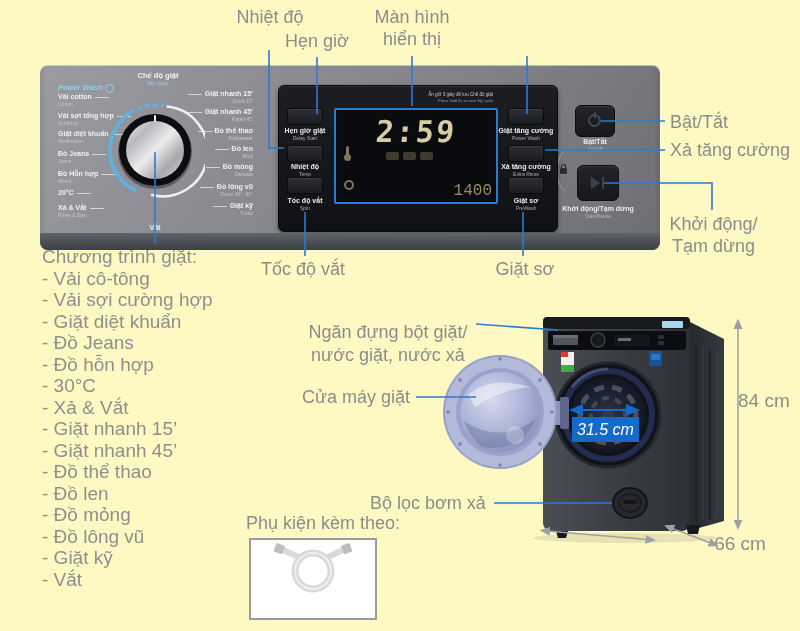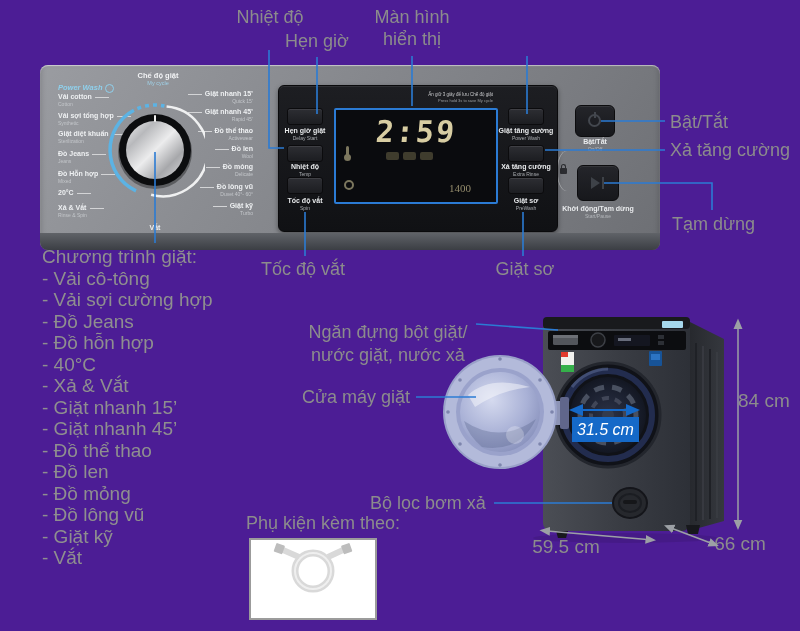--- a/index.html
+++ b/index.html
@@ -1,16 +1,16 @@
 <!DOCTYPE html>
 <html><head>
 <meta charset="utf-8">
 <style>
   html,body{margin:0;padding:0;background:#fff;}
-  .canvas{position:relative;width:800px;height:631px;background:#4c1d95;overflow:hidden;
+  .canvas{position:relative;width:800px;height:631px;background:#fef9c3;overflow:hidden;
           font-family:"Liberation Sans",sans-serif;}
   
   .co{position:absolute;color:#8c8c8c;font-size:18px;line-height:22px;}
   .co.c{text-align:center;}
   .co.r{text-align:left;}
   
   .panel{position:absolute;left:40px;top:65px;width:620px;height:185px;border-radius:8px;
          background:linear-gradient(125deg,#9a9ca1 0%,#8a8c91 35%,#797b80 75%,#6d6f74 100%);
          box-shadow:inset 0 1px 1px rgba(255,255,255,.55),inset 0 -3px 6px rgba(0,0,0,.25);}
   .panel-bottom{position:absolute;left:0;right:0;bottom:0;height:17px;border-radius:0 0 8px 8px;
@@ -49,21 +49,21 @@
   .disp{position:absolute;left:55px;top:22px;width:164px;height:96px;background:#0a0b0e;
         border:2px solid #2b7bd4;border-radius:2px;box-sizing:border-box;}
   .time{position:absolute;left:0;right:0;top:4px;text-align:center;color:#d8cda2;
         font-family:"DejaVu Sans Mono",monospace;font-weight:bold;font-size:30px;
         letter-spacing:2px;transform:skewX(-5deg);}
   .segs{position:absolute;left:50px;top:42px;display:flex;gap:4px;}
   .segs i{width:13px;height:8px;background:#3f3c2d;border-radius:2px;}
   .thermo{position:absolute;left:10px;top:36px;width:3px;height:10px;background:#7c775e;border-radius:2px;}
   .thermo::after{content:"";position:absolute;left:-2px;top:8px;width:7px;height:7px;background:#7c775e;border-radius:50%;}
   .spinicon{position:absolute;left:8px;top:70px;width:10px;height:10px;border:2px solid #7c775e;border-radius:50%;box-sizing:border-box;}
-  .spd{position:absolute;right:25px;top:72px;color:#948c6c;font-size:11px;font-family:Liberation Serif, serif;}
+  .spd{position:absolute;right:4px;top:72px;color:#948c6c;font-size:16px;font-family:Liberation Mono, monospace;}
   .hint{position:absolute;left:148px;top:6px;width:66px;text-align:right;color:#c9cacc;
         font-size:4.5px;line-height:5.5px;}
   .hint .en{color:#9b9da0;font-size:4px;}
   
   .sq{position:absolute;border-radius:6px;border:1px solid #0c0c0e;
       background:linear-gradient(#24252a,#17181c);box-shadow:inset 0 1px 0 rgba(255,255,255,.08);box-sizing:border-box;}
   .sqlab{position:absolute;text-align:center;color:#e9ebed;font-size:7px;font-weight:bold;line-height:8px;}
   .sqlab .en{color:#b4b7bb;font-size:5px;font-weight:normal;line-height:6px;}
   .ic-power{position:absolute;left:50%;top:50%;width:13px;height:13px;margin:-7px 0 0 -7px;
       border:2px solid #43474e;border-radius:50%;box-sizing:border-box;}
@@ -93,20 +93,21 @@
   <div class="co c" style="left:210px;top:6px;width:120px">Nhiệt độ</div>
   <div class="co c" style="left:257px;top:30px;width:120px">Hẹn giờ</div>
   <div class="co c" style="left:352px;top:6px;width:120px">
     <div>Màn hình</div>
     <div>hiển thị</div>
   </div>
 
   <div class="co" style="left:670px;top:111px">Bật/Tắt</div>
   <div class="co" style="left:670px;top:139px">Xả tăng cường</div>
   <div class="co c" style="left:651px;top:213px;width:125px">
+    <div>Khởi động/</div>
     <div>Tạm dừng</div>
   </div>
 
   <div class="co c" style="left:255px;top:258px;width:96px">Tốc độ vắt</div>
   <div class="co c" style="left:487px;top:258px;width:76px">Giặt sơ</div>
 
   <div class="panel">
     <div class="pwash"><span>Power Wash</span><span class="pwicon"></span></div>
     <div class="dial-title">
       <div>Chế độ giặt</div>
@@ -265,23 +266,24 @@
         <div class="en">Start/Pause</div>
     </div>
 
     <div class="panel-bottom"></div>
   </div>
 
   <div class="plist">
     <div>Chương trình giặt:</div>
     <div>- Vải cô-tông</div>
     <div>- Vải sợi cường hợp</div>
+    <div>- Giặt diệt khuẩn</div>
     <div>- Đồ Jeans</div>
     <div>- Đồ hỗn hợp</div>
-    <div>- 40°C</div>
+    <div>- 30°C</div>
     <div>- Xả &amp; Vắt</div>
     <div>- Giặt nhanh 15’</div>
     <div>- Giặt nhanh 45’</div>
     <div>- Đồ thể thao</div>
     <div>- Đồ len</div>
     <div>- Đồ mỏng</div>
     <div>- Đồ lông vũ</div>
     <div>- Giặt kỹ</div>
     <div>- Vắt</div>
   </div>
@@ -383,21 +385,20 @@
   <div class="co c" style="left:300px;top:321px;width:176px;line-height:23px">
     <div>Ngăn đựng bột giặt/</div>
     <div>nước giặt, nước xả</div>
   </div>
   <div class="co r" style="left:302px;top:386px;width:110px">Cửa máy giặt</div>
   <div class="co r" style="left:370px;top:492px;width:120px">Bộ lọc bơm xả</div>
 
   <div class="badge">31.5 cm</div>
 
   <div class="dim" style="left:738px;top:390px;width:64px">84 cm</div>
-  <div class="dim c" style="left:520px;top:536px;width:92px;text-align:center">59.5 cm</div>
   <div class="dim c" style="left:702px;top:533px;width:76px;text-align:center">66 cm</div>
 
   <div class="co" style="left:246px;top:512px">Phụ kiện kèm theo:</div>
   <div class="acc-box">
     <svg width="124" height="52" viewBox="0 0 124 52" style="position:absolute;left:0;top:2px">
       <circle cx="62" cy="29" r="18" fill="none" stroke="#d9d9d9" stroke-width="7"></circle>
       <circle cx="62" cy="29" r="18" fill="none" stroke="#efefef" stroke-width="2"></circle>
       <path d="M48,15 L32,8" stroke="#d9d9d9" stroke-width="6" fill="none"></path>
       <path d="M77,15 L92,8" stroke="#d9d9d9" stroke-width="6" fill="none"></path>
       <rect x="24" y="2" width="9" height="9" rx="1" fill="#bdbdbd" transform="rotate(20 28 6)"></rect>

